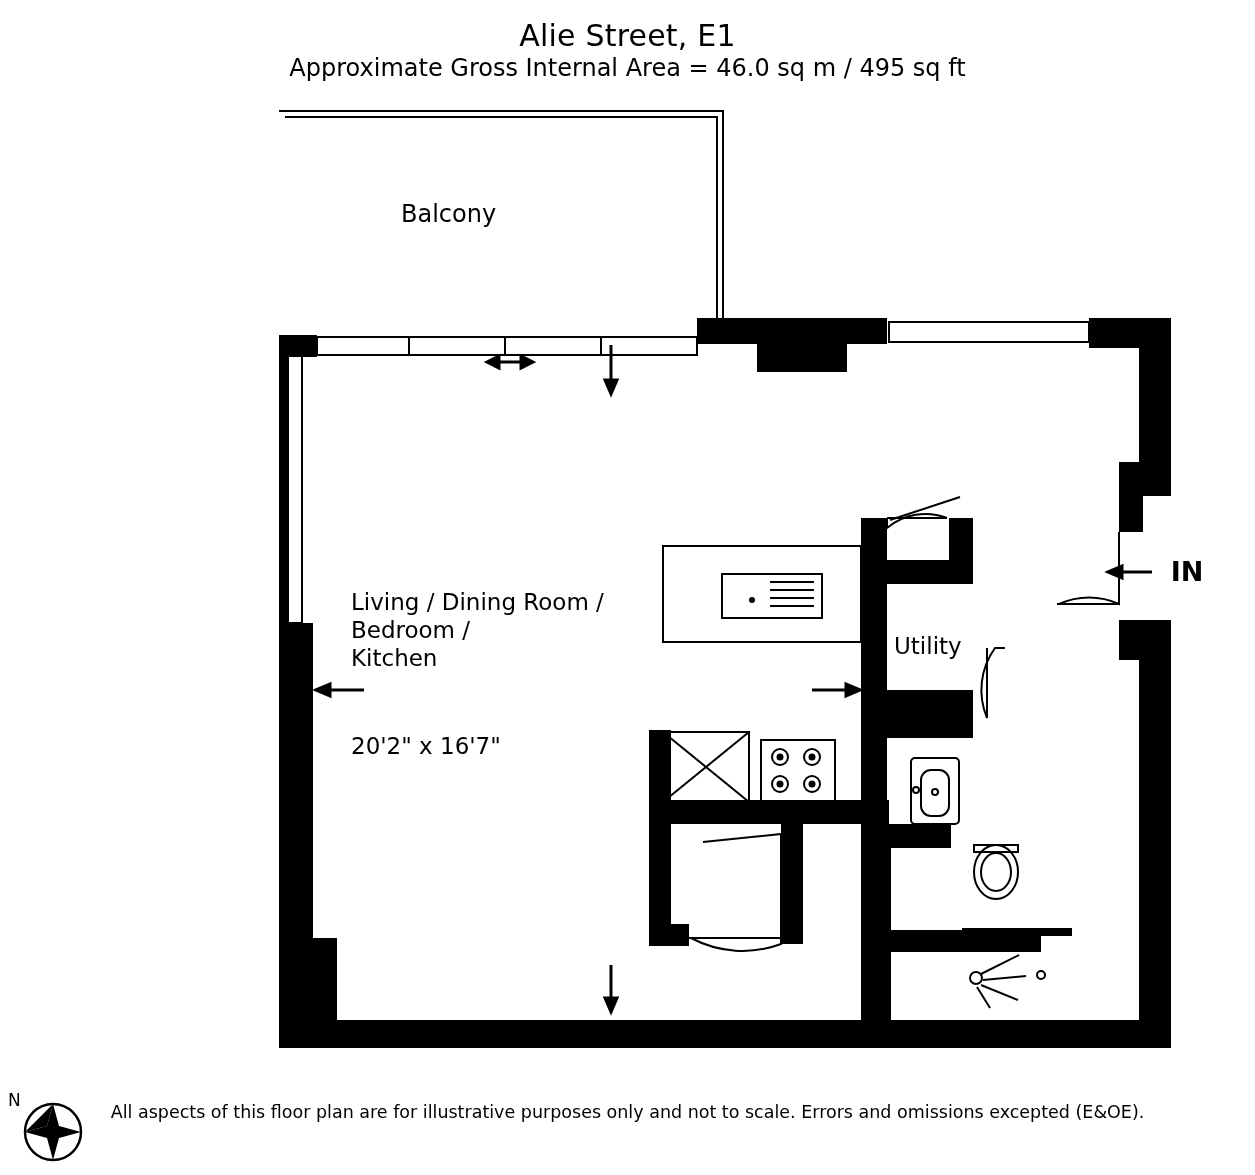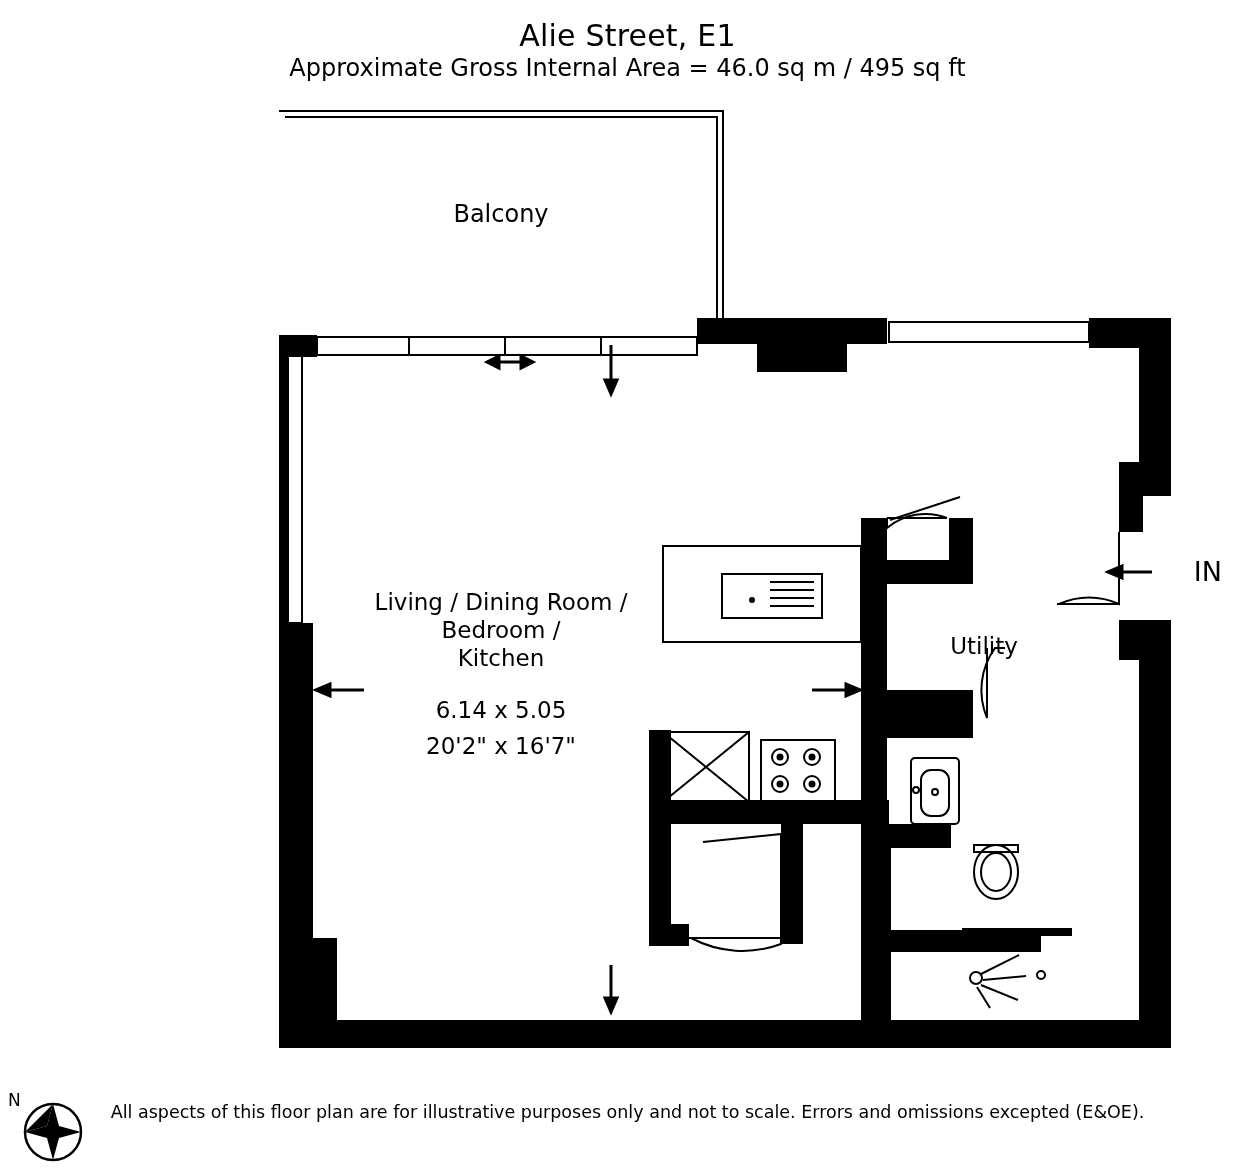--- a/index.html
+++ b/index.html
@@ -44,21 +44,21 @@
     position: absolute;
     top: 0;
     left: 0;
     width: 1255px;
     height: 1090px;
   }
   
   .lbl {
     position: absolute;
     font-size: 23px;
-    text-align: center;
+    text-align: left;
     line-height: 1.22;
     white-space: pre;
   }
   .lbl-balcony { font-size: 24px; }
   .lbl-in { font-size: 27px; }
   
   .footer {
     position: absolute;
     left: 0;
     top: 1100px;
@@ -263,26 +263,25 @@
           <polygon points="1108,572 1122,566 1122,578"></polygon>
         </g>
       </g>
     </svg>
 
     <div class="lbl lbl-balcony" style="left:401px; top:200px; width:200px;">Balcony</div>
 
     <div class="lbl" style="left:351px; top:588px; width:300px;">Living / Dining Room /
 Bedroom /
 Kitchen</div>
-    <div class="lbl" style="left:351px; top:696px; width:300px;">6.14 x 5.05</div>
     <div class="lbl" style="left:351px; top:732px; width:300px;">20'2" x 16'7"</div>
 
     <div class="lbl" style="left:894px; top:632px; width:180px;">Utility</div>
 
-    <div class="lbl lbl-in" style="left:1152px; top:556px; width:70px; text-align:right;">IN</div>
+    <div class="lbl lbl-in" style="left:1152px; top:556px; width:70px; text-align:center;font-weight:bold;">IN</div>
   </div>
 
   <div class="compass">
     <span class="n">N</span>
     <svg width="90" height="80" viewBox="0 0 90 80">
       <g transform="translate(45,42)">
         <circle cx="0" cy="0" r="28" fill="none" stroke="#000000" stroke-width="2.5"></circle>
         <polygon points="0,-28 6,-6 28,0 6,6 0,28 -6,6 -28,0 -6,-6" fill="#000000"></polygon>
         <polygon points="0,-28 -6,-6 -28,0" fill="#000000"></polygon>
       </g>

